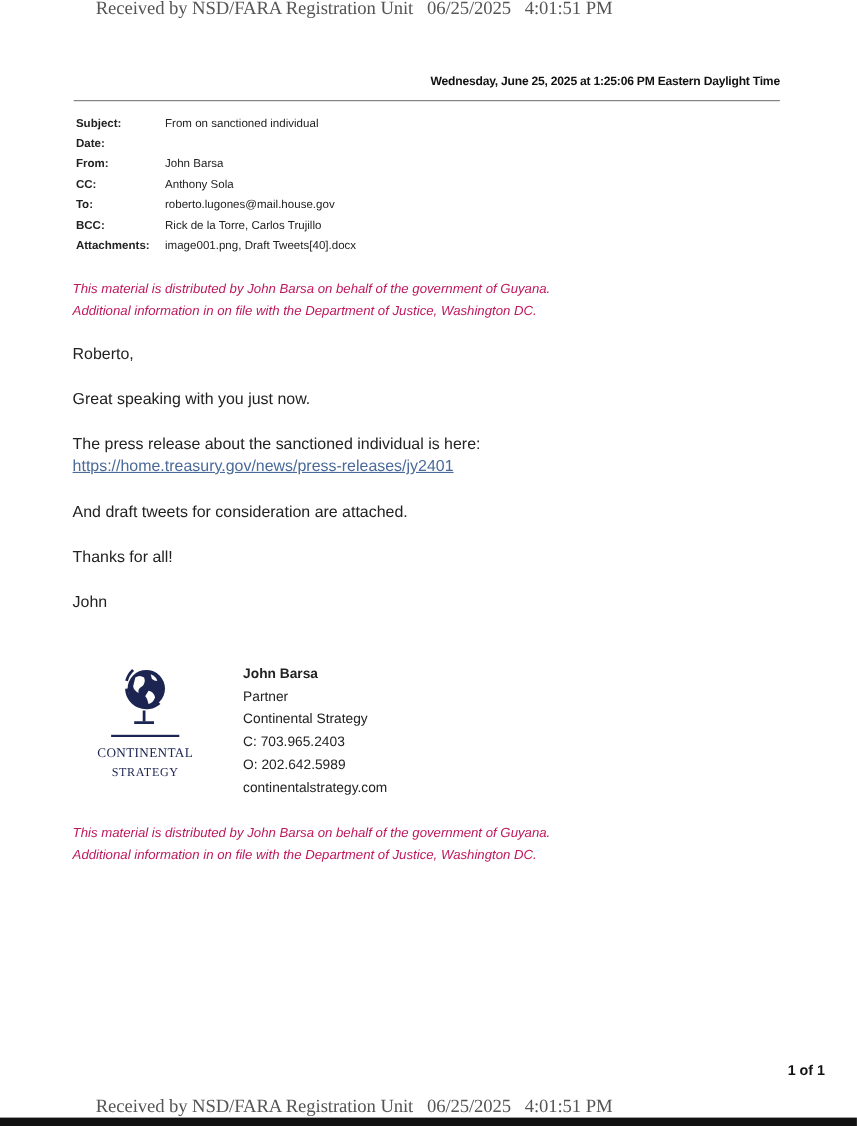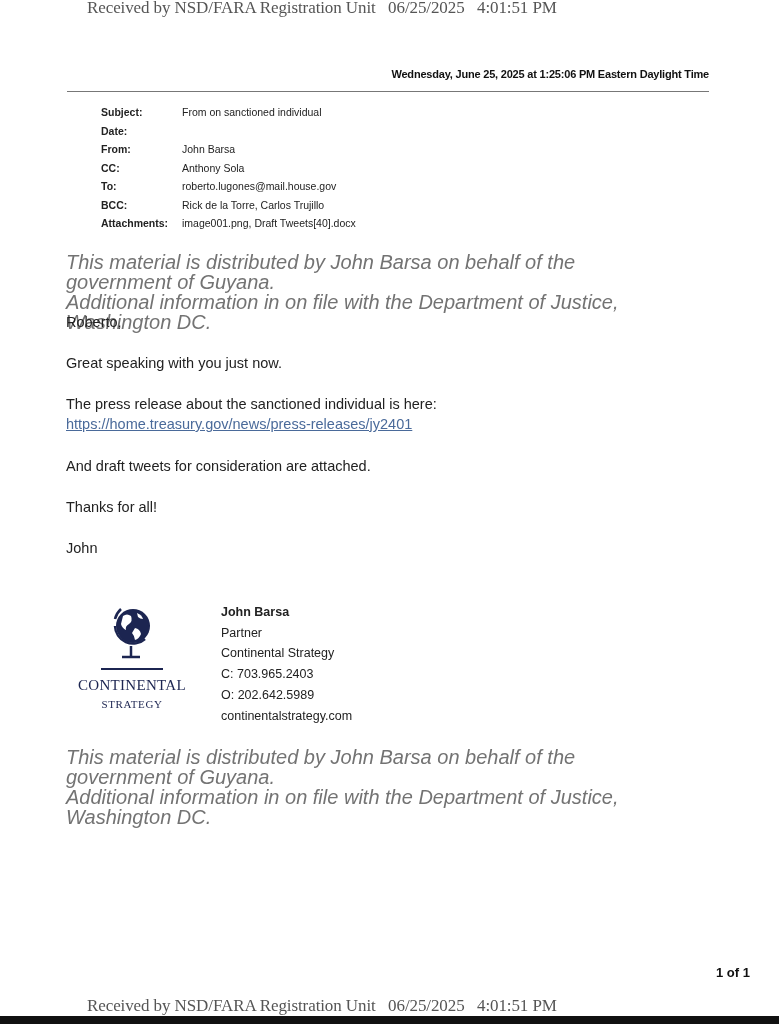--- a/index.html
+++ b/index.html
@@ -14,38 +14,38 @@
     font-size: 17px; color: #555; white-space: pre; letter-spacing: -0.1px;
   }
   .stamp.top { top: -2px; }
   .stamp.bottom { top: 996px; }
   .print-date {
     position: absolute; right: 70px; top: 68px;
     font-size: 11px; font-weight: bold; color: #111;
     font-family: "Liberation Sans", sans-serif; letter-spacing: -0.2px; padding-left: 38px;
   }
   .rule { position: absolute; left: 67px; top: 91px; width: 642px; height: 1px; background: #777; }
-  .headers { position: absolute; left: 69px; top: 103px; font-size: 10.5px; margin-left: 32px; }
+  .headers { position: absolute; left: 69px; top: 103px; font-size: 10.5px; }
   .hrow { display: flex; height: 18.5px; align-items: center; }
   .hlabel { width: 81px; font-weight: bold; color: #222; }
   .hval { color: #222; }
   .disclaimer {
     position: absolute; left: 66px; width: 620px;
-    font-style: italic; color: #737373; font-size: 20px; line-height: 20px;
+    font-style: italic; color: #be185d; font-size: 12px; line-height: 20px;
   }
   .disclaimer.first { top: 252px; }
   .disclaimer.second { top: 747px; }
   .body-text { position: absolute; left: 66px; font-size: 14.5px; color: #222; }
   .link { color: #4a6a9a; text-decoration: underline; }
   .sig-logo { position: absolute; left: 72px; top: 604px; width: 120px; text-align: center; }
   .globe { display: block; margin: 0 auto; }
   .logo-rule { width: 62px; height: 2px; background: #1c2551; margin: 6px auto 7px; }
   .logo-name {
     font-family: "Liberation Serif", "DejaVu Serif", serif; color: #1c2551;
-    font-size: 15px; letter-spacing: 0.3px;
+    font-size: 12px; letter-spacing: 0.3px;
   }
   .logo-sub {
     font-family: "Liberation Serif", "DejaVu Serif", serif; color: #1c2551;
     font-size: 11px; letter-spacing: 0.6px; margin-top: 4px;
   }
   .sig-details { position: absolute; left: 221px; top: 602px; font-size: 12.5px; color: #222; line-height: 20.7px; }
   .sig-name { font-weight: bold; }
   .page-num { position: absolute; right: 29px; top: 965px; font-size: 13px; font-weight: bold; color: #111; text-align: center; }
   .bottom-bar { position: absolute; left: 0; top: 1016px; width: 779px; height: 8px; background: #111; }
 </style>

